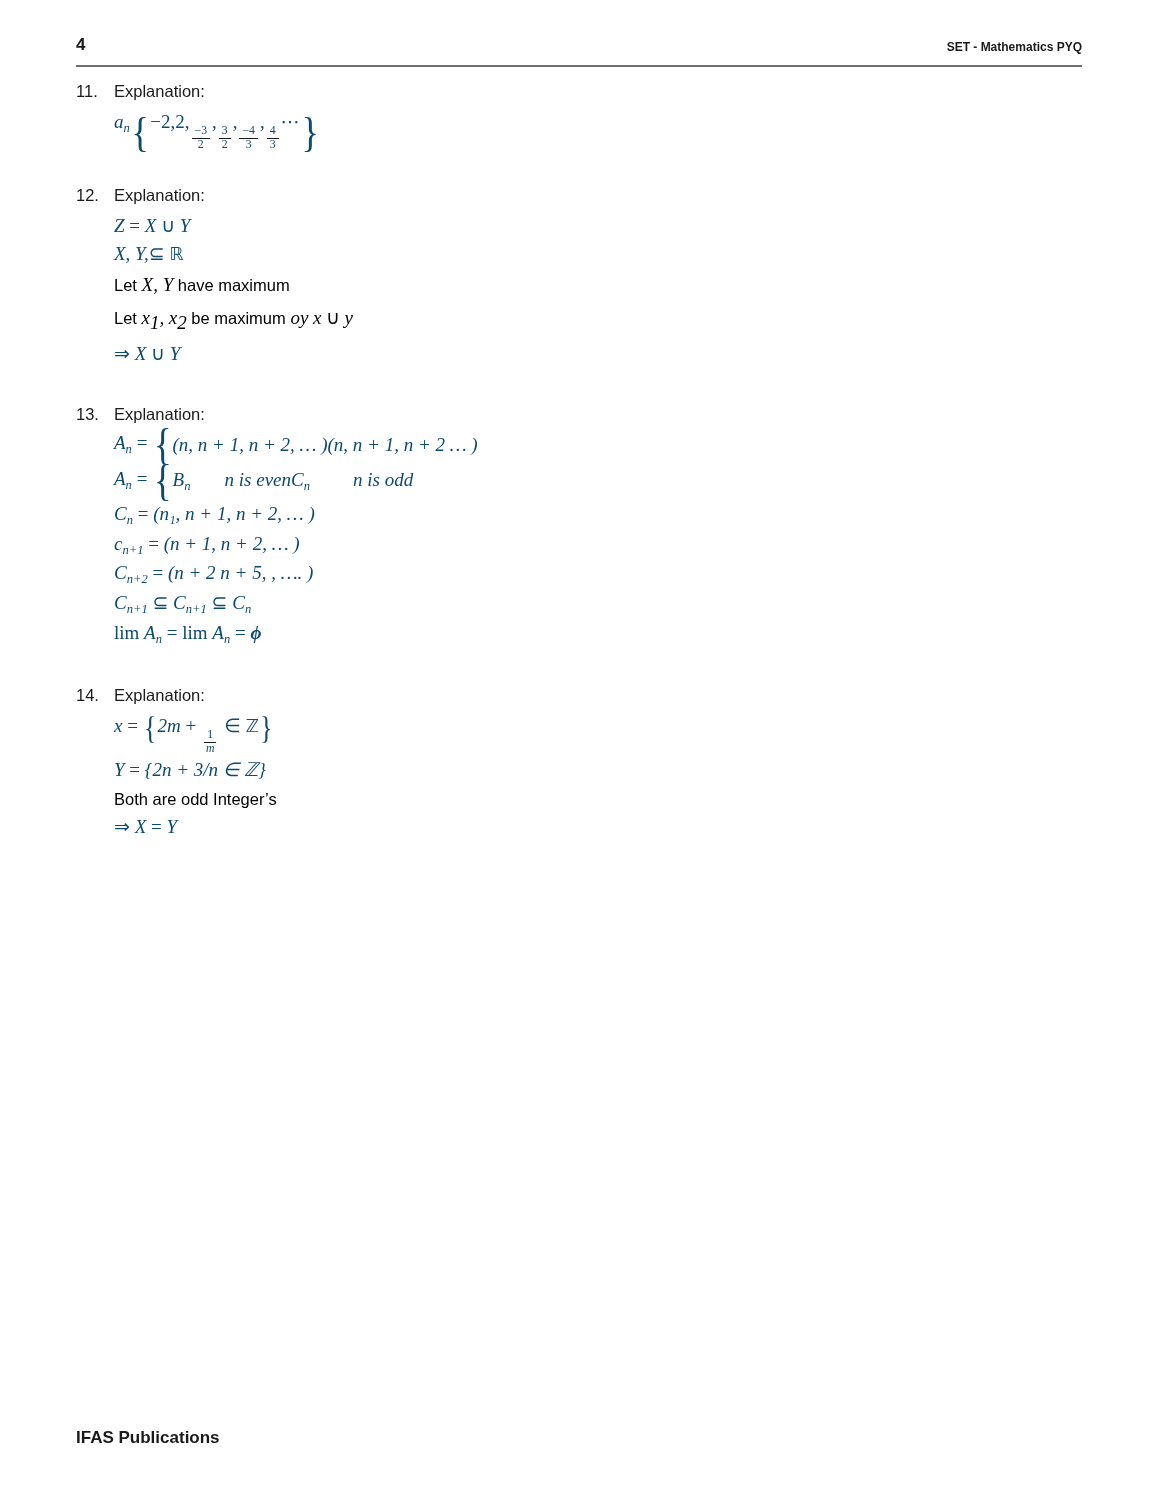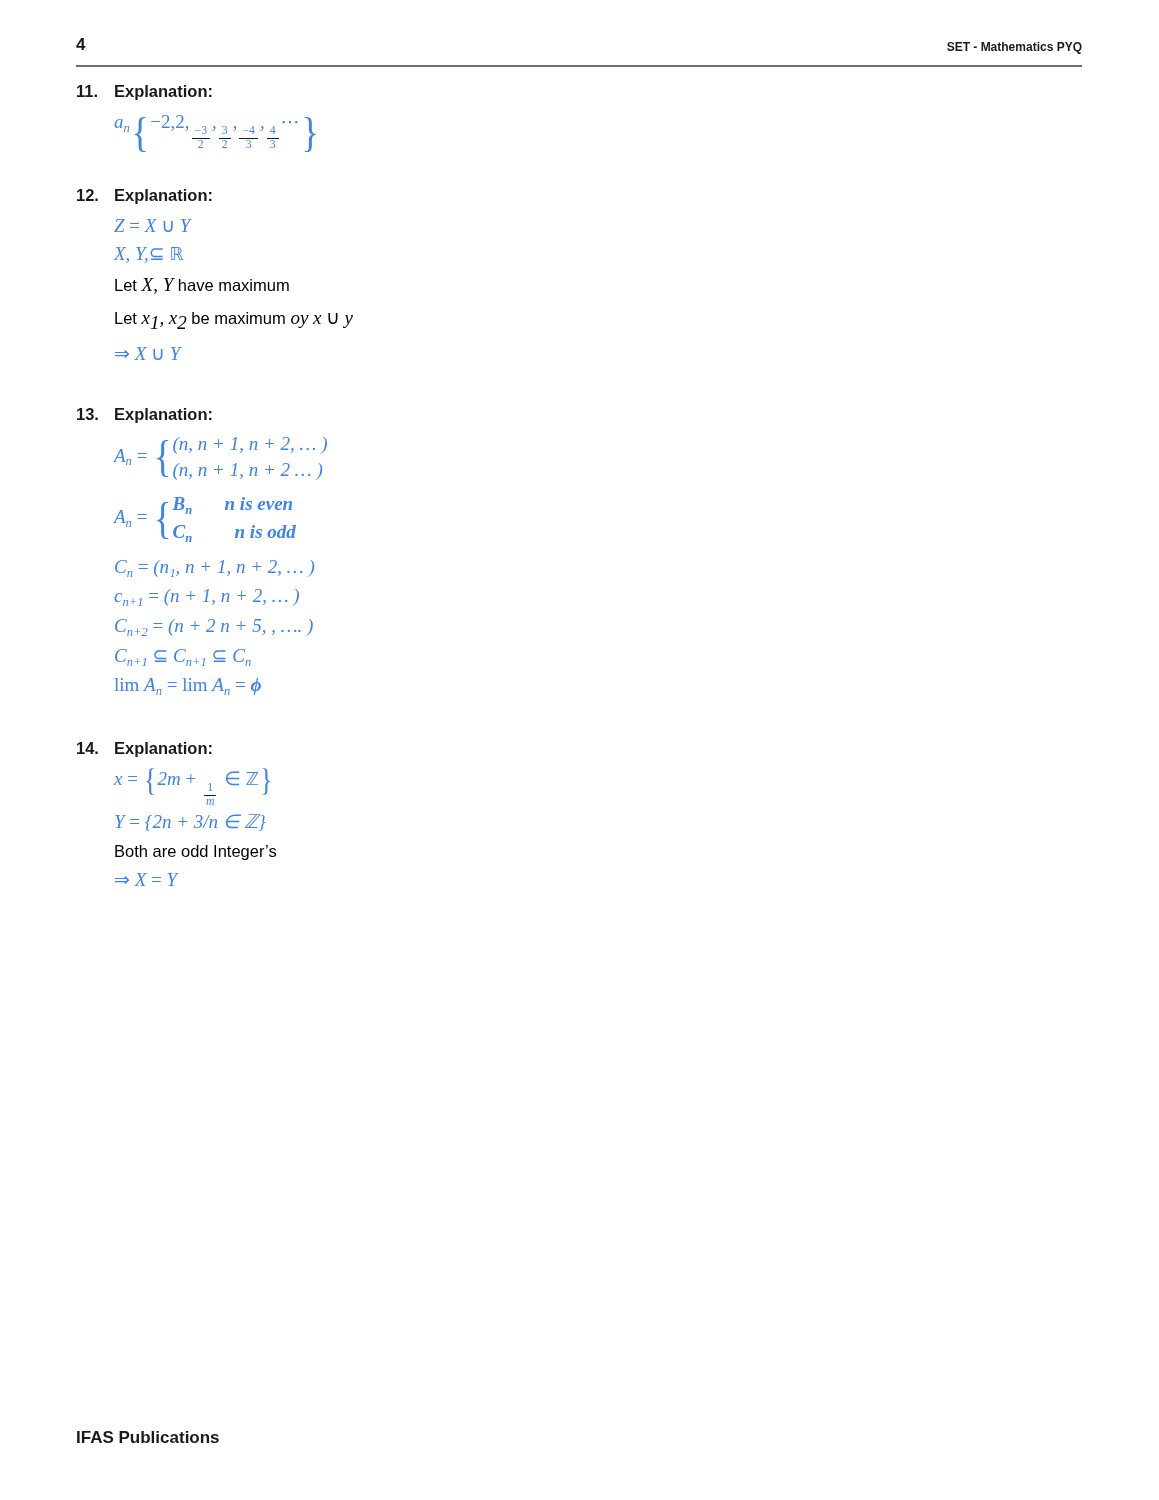--- a/index.html
+++ b/index.html
@@ -57,40 +57,40 @@
     top: 82px;
     width: 1006px;
   }
   .qblock {
     margin-bottom: 26px;
   }
   .qhead {
     display: flex;
     align-items: baseline;
     font-size: 16.5px;
-    font-weight: bold;
+    font-weight: normal;
     margin-bottom: 7px;
   }
   .qnum {
     width: 38px;
     flex: 0 0 38px;
     text-align: left;
   }
   .qlabel { }
 
   .lines {
     margin-left: 38px;
   }
   .mline {
     font-family: "Liberation Serif", serif;
     font-style: italic;
     font-size: 19px;
     line-height: 1.52;
     white-space: nowrap;
-    color: #3b82f6;
+    color: #0c4a6e;
   }
   .tline {
     font-family: "Liberation Sans", sans-serif;
     font-style: normal;
     font-size: 16.5px;
     line-height: 1.72;
     white-space: nowrap;
     color: #000000;
   }
   .tline .mi {
@@ -164,29 +164,27 @@
     font-family: "Liberation Serif", serif;
     font-style: normal;
     font-size: 2.35em;
     line-height: 0.62;
     transform: scaleX(0.82);
     display: inline-block;
     margin-right: -1px;
   }
   .cases-rows {
     display: inline-flex;
-    flex-direction: column;
     line-height: 1.38;
   }
   .cases-row {
     white-space: nowrap;
   }
   .cases-col {
     display: inline-block;
-    font-weight: bold;
   }
   .cw-a { min-width: 52px; }
   .cw-b { }
 
   
   .page-footer {
     position: absolute;
     left: 76px;
     bottom: 52px;
     font-size: 17px;

